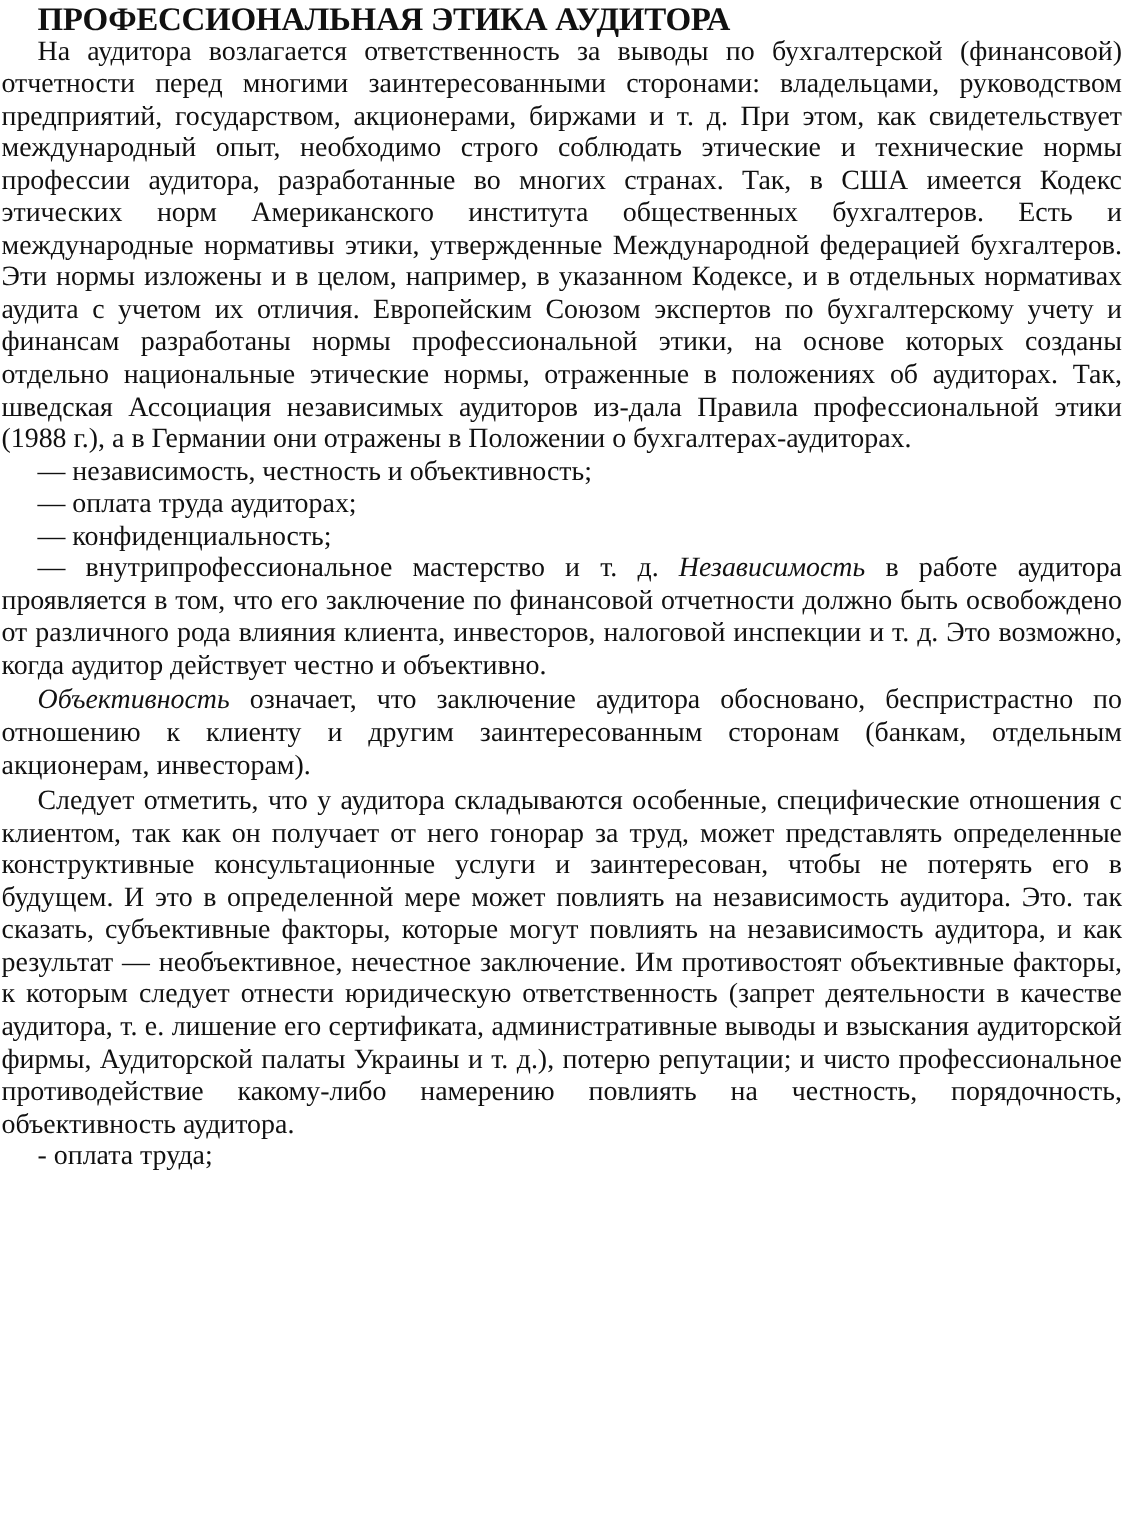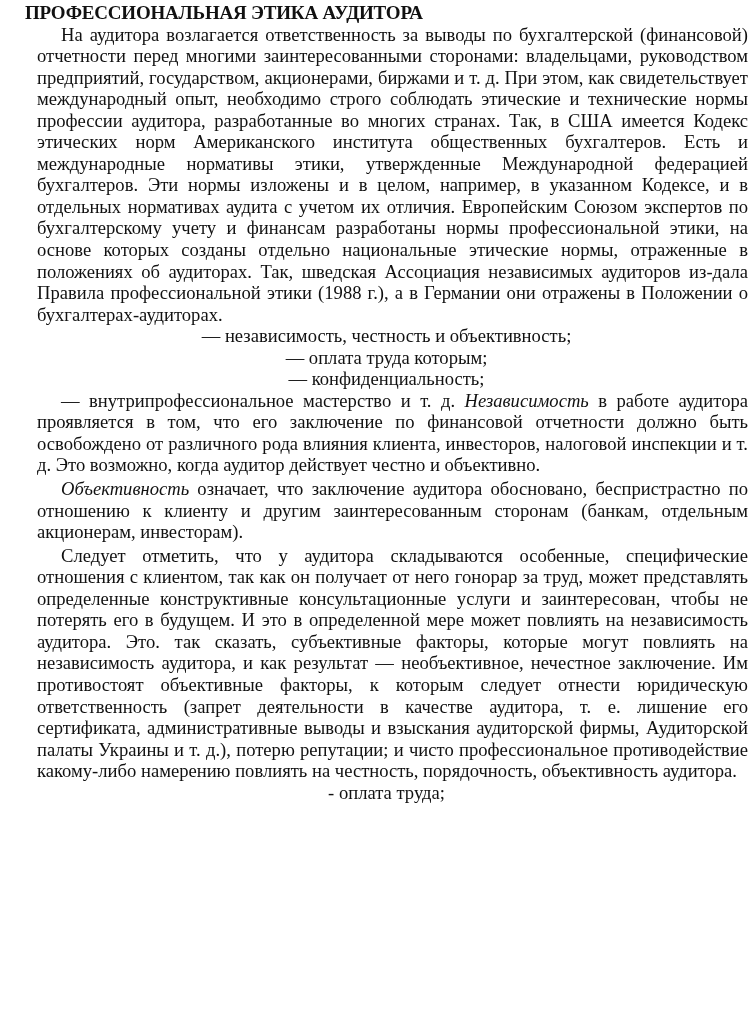--- a/index.html
+++ b/index.html
@@ -5,39 +5,39 @@
   html, body { margin: 0; padding: 0; background: #ffffff; }
   body {
     width: 750px; height: 1014px; overflow: hidden;
     font-family: "Liberation Serif", "DejaVu Serif", serif;
     color: #111111;
     font-size: 18.6px;
     line-height: 21.55px;
   }
   .page { padding: 2px 2px 0 1px; box-sizing: border-box; width: 750px; }
   h1 {
-    font-size: 19px; font-weight: bold; margin: 0 0 0 0;
+    font-size: 22px; font-weight: bold; margin: 0 0 0 0;
     padding-left: 24px; line-height: 21.55px; letter-spacing: -0.2px;
   }
-  p { margin: 0; text-align: justify; padding-left: 36px; }
+  p { margin: 0; text-align: justify; }
   p.ind { text-indent: 24px; }
   p.gap { margin-top: 2px; }
-  .li { padding-left: 24px; text-align: center; }
+  .li { padding-left: 24px; text-align: left; }
   em { }
 </style>
 </head>
 <body>
 
 <div class="page">
   <h1>ПРОФЕССИОНАЛЬНАЯ ЭТИКА АУДИТОРА</h1>
 
   <p class="ind">На аудитора возлагается ответственность за выводы по бухгалтерской (финансовой) отчетности перед многими заинтересованными сторонами: владельцами, руководством предприятий, государством, акционерами, биржами и т. д. При этом, как свидетельствует международный опыт, необходимо строго соблюдать этические и технические нормы профессии аудитора, разработанные во многих странах. Так, в США имеется Кодекс этических норм Американского института общественных бухгалтеров. Есть и международные нормативы этики, утвержденные Международной федерацией бухгалтеров. Эти нормы изложены и в целом, например, в указанном Кодексе, и в отдельных нормативах аудита с учетом их отличия. Европейским Союзом экспертов по бухгалтерскому учету и финансам разработаны нормы профессиональной этики, на основе которых созданы отдельно национальные этические нормы, отраженные в положениях об аудиторах. Так, шведская Ассоциация независимых аудиторов из-дала Правила профессиональной этики (1988 г.), а в Германии они отражены в Положении о бухгалтерах-аудиторах.</p>
 
   <p class="li">— независимость, честность и объективность;</p>
-  <p class="li">— оплата труда которым;</p>
+  <p class="li">— оплата труда аудиторах;</p>
   <p class="li">— конфиденциальность;</p>
 
   <p class="ind"><span>— внутрипрофессиональное мастерство и т. д. </span><em>Независимость</em><span> в работе аудитора проявляется в том, что его заключение по финансовой отчетности должно быть освобождено от различного рода влияния клиента, инвесторов, налоговой инспекции и т. д. Это возможно, когда аудитор действует честно и объективно.</span></p>
 
 
   <p class="ind gap"><em>Объективность</em><span> означает, что заключение аудитора обосновано, беспристрастно по отношению к клиенту и другим заинтересованным сторонам (банкам, отдельным акционерам, инвесторам).</span></p>
 
   <p class="ind gap">Следует отметить, что у аудитора складываются особенные, специфические отношения с клиентом, так как он получает от него гонорар за труд, может представлять определенные конструктивные консультационные услуги и заинтересован, чтобы не потерять его в будущем. И это в определенной мере может повлиять на независимость аудитора. Это. так сказать, субъективные факторы, которые могут повлиять на независимость аудитора, и как результат — необъективное, нечестное заключение. Им противостоят объективные факторы, к которым следует отнести юридическую ответственность (запрет деятельности в качестве аудитора, т. е. лишение его сертификата, административные выводы и взыскания аудиторской фирмы, Аудиторской палаты Украины и т. д.), потерю репутации; и чисто профессиональное противодействие какому-либо намерению повлиять на честность, порядочность, объективность аудитора.</p>
 
   <p class="li">- оплата труда;</p>

